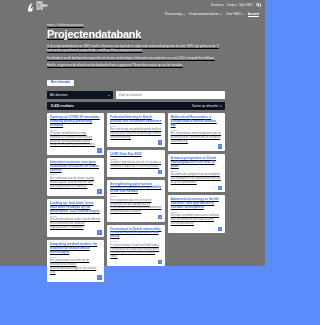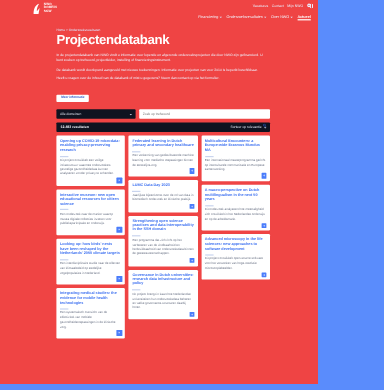--- a/index.html
+++ b/index.html
@@ -2,21 +2,21 @@
 <html lang="nl"><head>
 <meta charset="utf-8">
 <style>
   * { box-sizing: border-box; margin: 0; padding: 0; }
   html, body {
     width: 265px; height: 325px;
     background: #5a8cfc;
     font-family: "Liberation Sans", sans-serif;
     overflow: hidden;
   }
-  .page { width: 265px; height: 320px; position: relative; background: #ef4444; }
+  .page { width: 265px; height: 266px; position: relative; background: #737373; text-decoration: underline; }
 
   
   .hdr { position: relative; height: 20px; padding: 2px 6px 0 26px; }
   .logo { position: absolute; left: 27px; top: 2px; display: flex; align-items: center; gap: 1.5px; }
   .logo-mark { width: 8px; height: 11px; position: relative; }
   .logo-mark svg { display: block; }
   .logo-txt { display: flex; flex-direction: column; line-height: 1.05; }
   .logo-txt span { font-size: 2.6px; font-weight: bold; color: #ffffff; letter-spacing: .08px; white-space: nowrap; }
 
   .util { position: absolute; right: 6px; top: 2.5px; display: flex; align-items: center; gap: 3px; }

